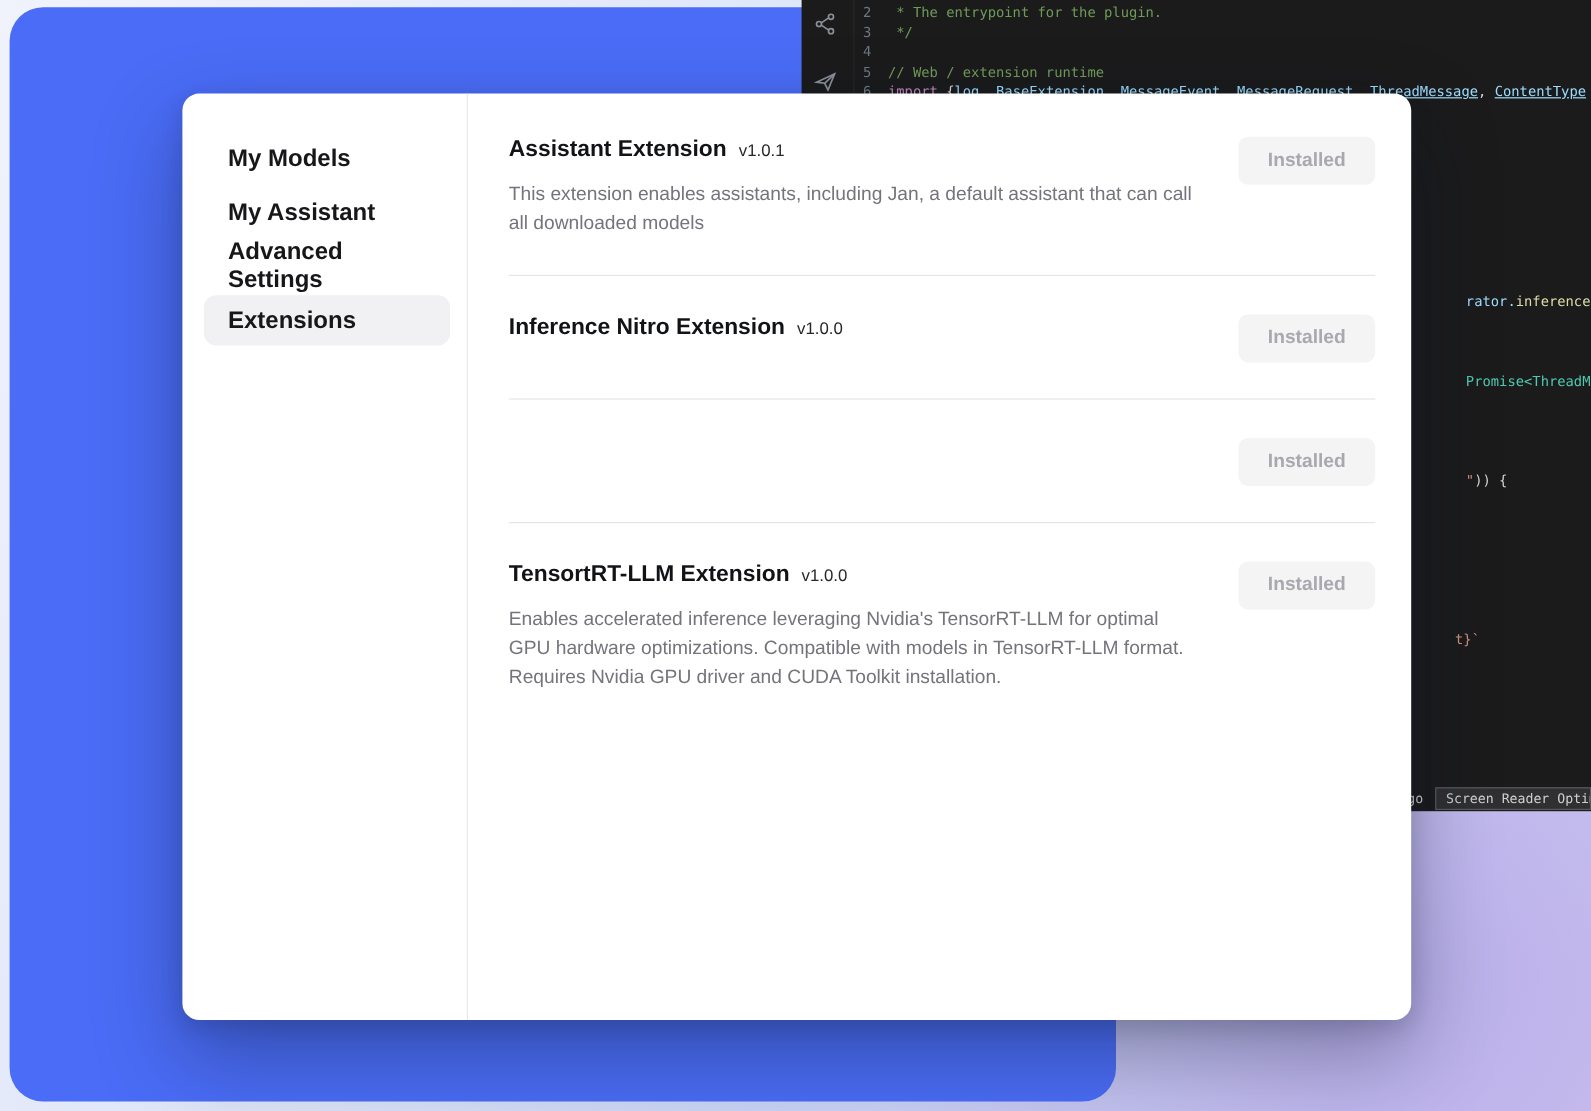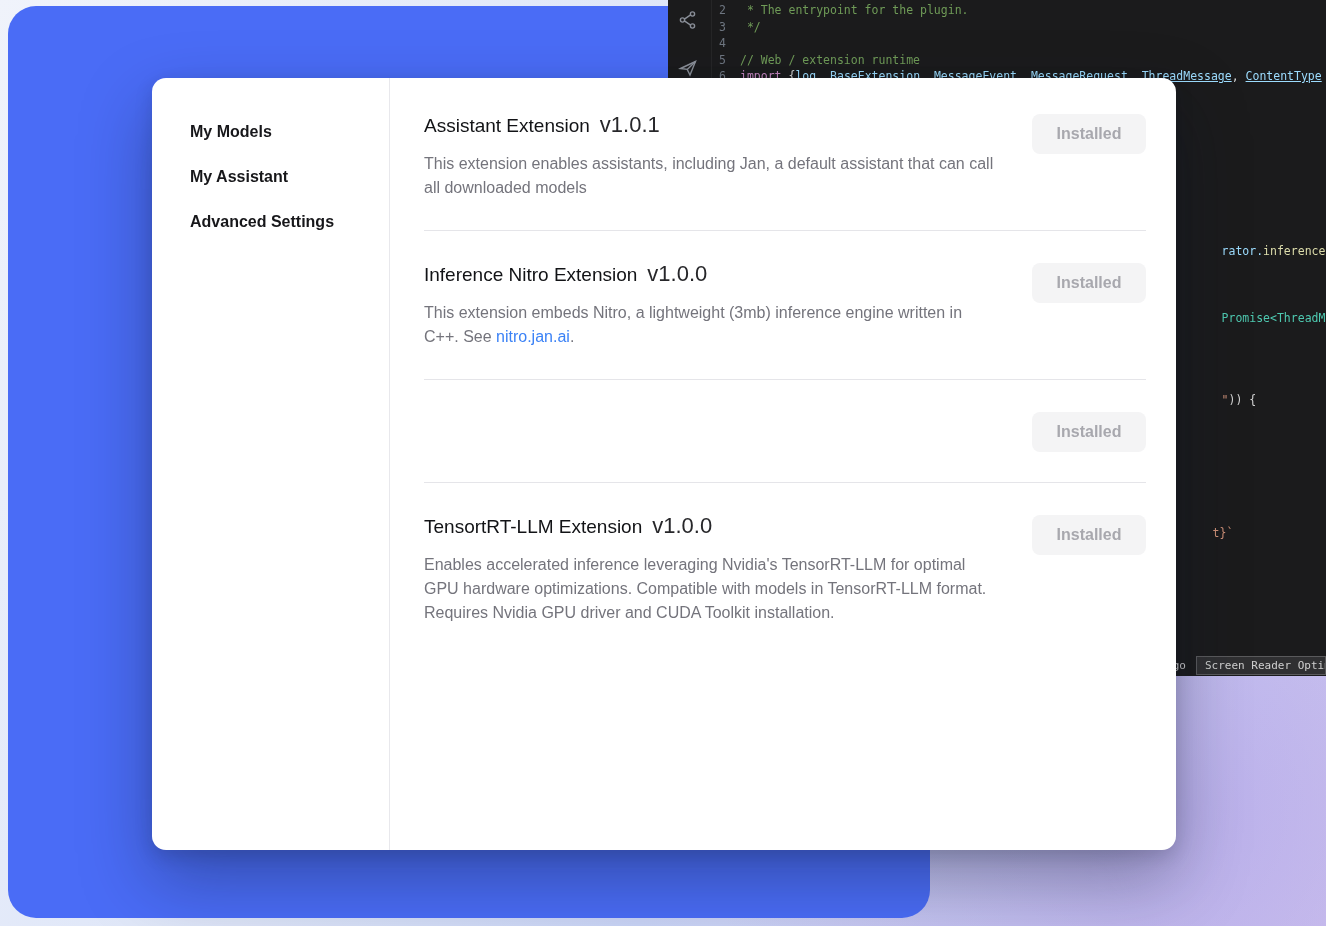--- a/index.html
+++ b/index.html
@@ -62,34 +62,34 @@
   
   .card{
     position:absolute;left:152px;top:78px;width:1024px;height:772px;background:#ffffff;
     border-radius:14px;z-index:3;display:flex;
     box-shadow:0 30px 70px rgba(15,23,42,.35), 0 6px 18px rgba(15,23,42,.15);
     overflow:hidden;
   }
   .sidebar{width:238px;flex:none;border-right:1px solid #e8e8ec;padding:30px 14px 0 18px;}
   .nav-item{
     display:flex;align-items:center;height:42px;padding:0 20px;margin:3px 0;
-    border-radius:10px;font-size:16px;font-weight:600;color:#17171a;cursor:pointer;
+    border-radius:10px;font-size:20px;font-weight:600;color:#17171a;cursor:pointer;
   }
   .nav-item.active{background:#f1f1f3;}
   .content{flex:1;padding:0 30px 0 34px;overflow:hidden;}
   .ext-row{
     display:flex;justify-content:space-between;align-items:flex-start;
     padding:30px 0;border-bottom:1px solid var(--divider,#e5e5e9);
   }
   .ext-row:first-child{padding-top:34px;}
   .ext-row:last-child{border-bottom:none;}
   .ext-info{max-width:575px;}
   .ext-title-line{line-height:26px;color:#121316;}
-  .ext-title{font-size:19px;font-weight:400;}
-  .ext-ver{font-size:22px;font-weight:400;margin-left:10px;color:#27272a;}
+  .ext-title{font-size:19px;font-weight:700;}
+  .ext-ver{font-size:14px;font-weight:400;margin-left:10px;color:#27272a;}
   .ext-desc{margin-top:12px;font-size:16px;line-height:24px;color:var(--desc_gray,#74747c);}
   .ext-desc a{color:var(--link_blue,#3b82f6);text-decoration:none;}
   .btn{
     flex:none;min-width:114px;height:40px;margin-top:2px;border:none;border-radius:8px;
     background:var(--button_bg,#f4f4f5);color:var(--button_text,#a8a8ae);
     font-family:"Liberation Sans", sans-serif;font-size:16px;font-weight:600;
     display:flex;align-items:center;justify-content:center;padding:0 20px;cursor:pointer;
   }
   .btn.select{min-width:94px;color:var(--link_blue,#3b82f6);box-shadow:0 1px 3px rgba(0,0,0,.12);}
 </style>
@@ -152,42 +152,40 @@
       <span>go</span>
       <div class="sb-toast">Screen Reader Optimize</div>
     </div>
   </div>
 
   <div class="card">
     <div class="sidebar">
       <div class="nav-item">My Models</div>
       <div class="nav-item">My Assistant</div>
       <div class="nav-item">Advanced Settings</div>
+      <div class="nav-item active">Extensions</div>
     </div>
 
     <div class="content">
 
       <div class="ext-row">
         <div class="ext-info">
           <div class="ext-title-line">
             <span class="ext-title">Assistant Extension</span><span class="ext-ver">v1.0.1</span>
           </div>
           <div class="ext-desc">This extension enables assistants, including Jan, a default assistant that can call all downloaded models</div>
         </div>
         <button class="btn">Installed</button>
       </div>
 
       <div class="ext-row">
         <div class="ext-info">
           <div class="ext-title-line">
             <span class="ext-title">Inference Nitro Extension</span><span class="ext-ver">v1.0.0</span>
           </div>
-          <div class="ext-desc">
-            <span>This extension embeds Nitro, a lightweight (3mb) inference engine written in C++. See </span><a href="#">nitro.jan.ai</a><span>.</span>
-          </div>
         </div>
         <button class="btn">Installed</button>
       </div>
 
       <div class="ext-row">
         <div class="ext-info">
         </div>
         <button class="btn">Installed</button>
       </div>
 

